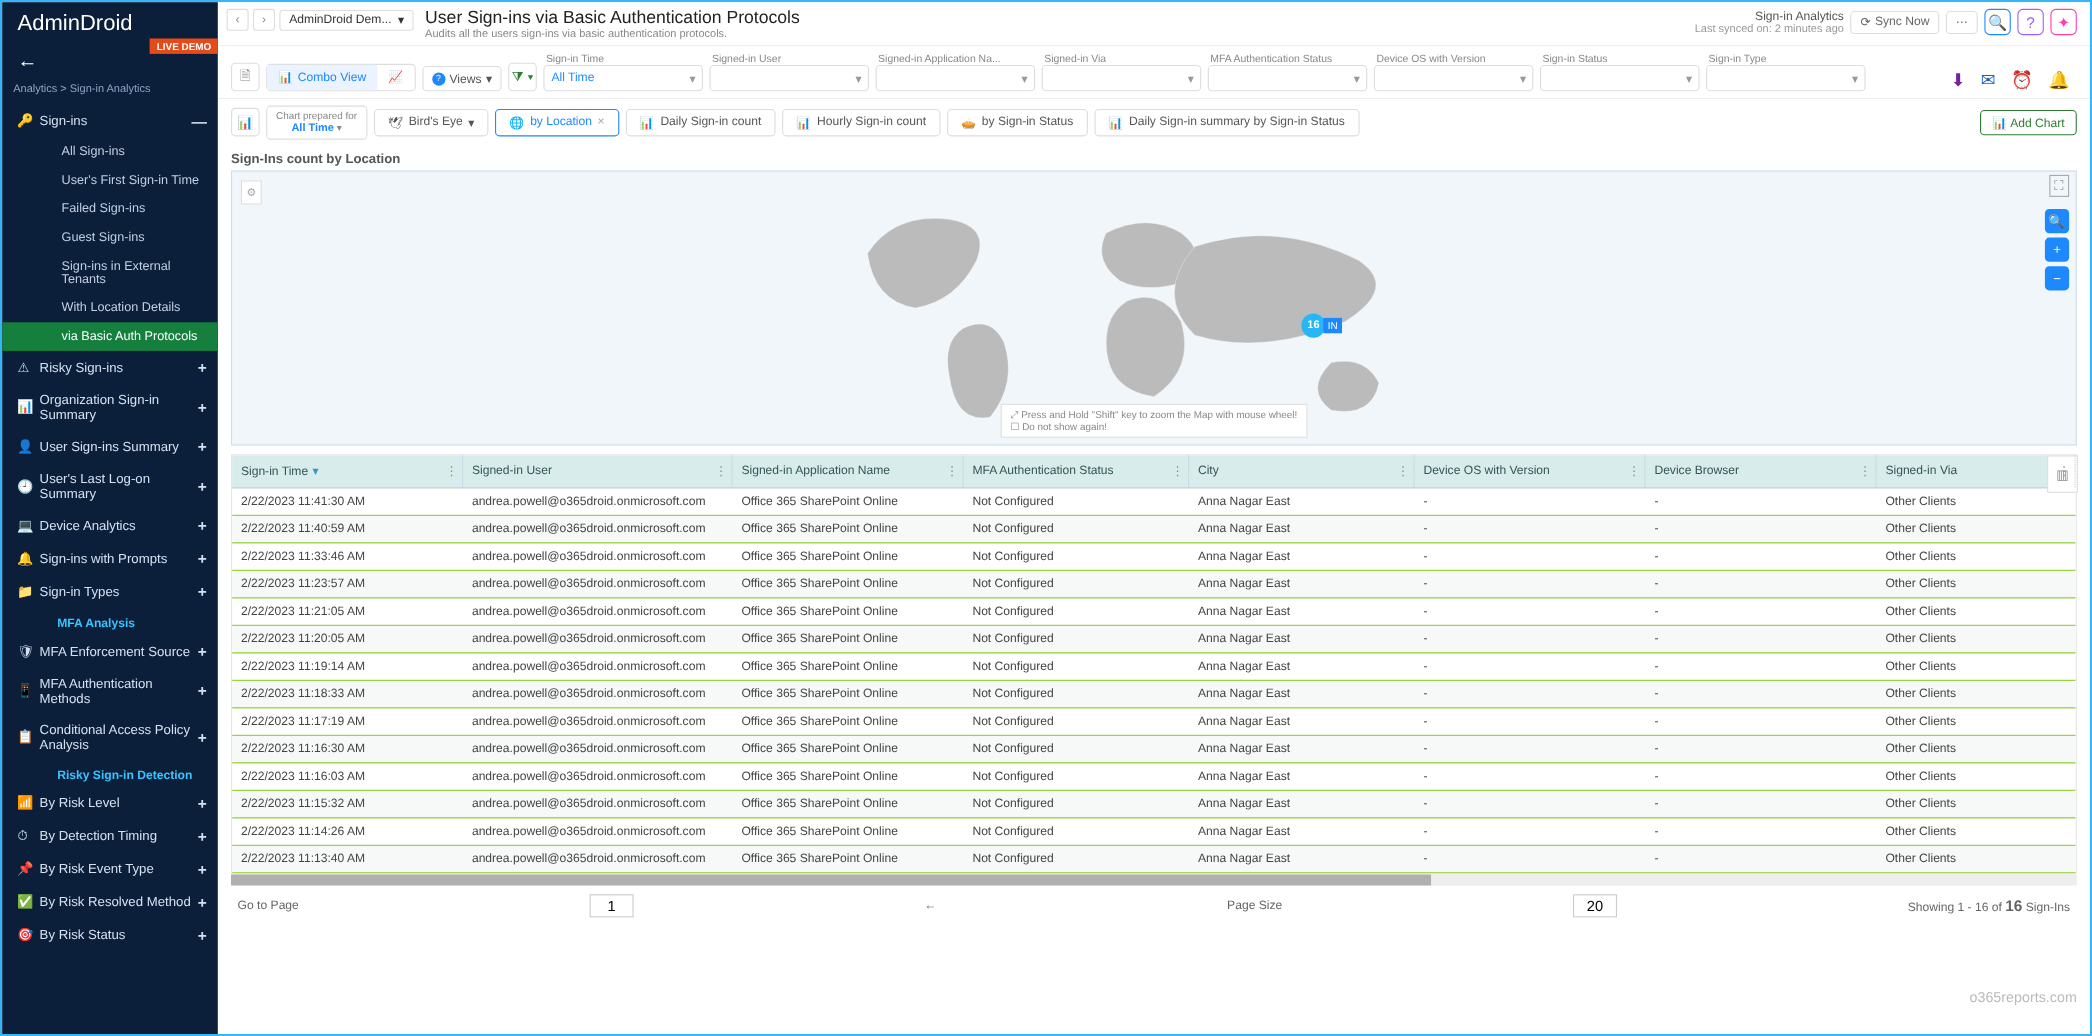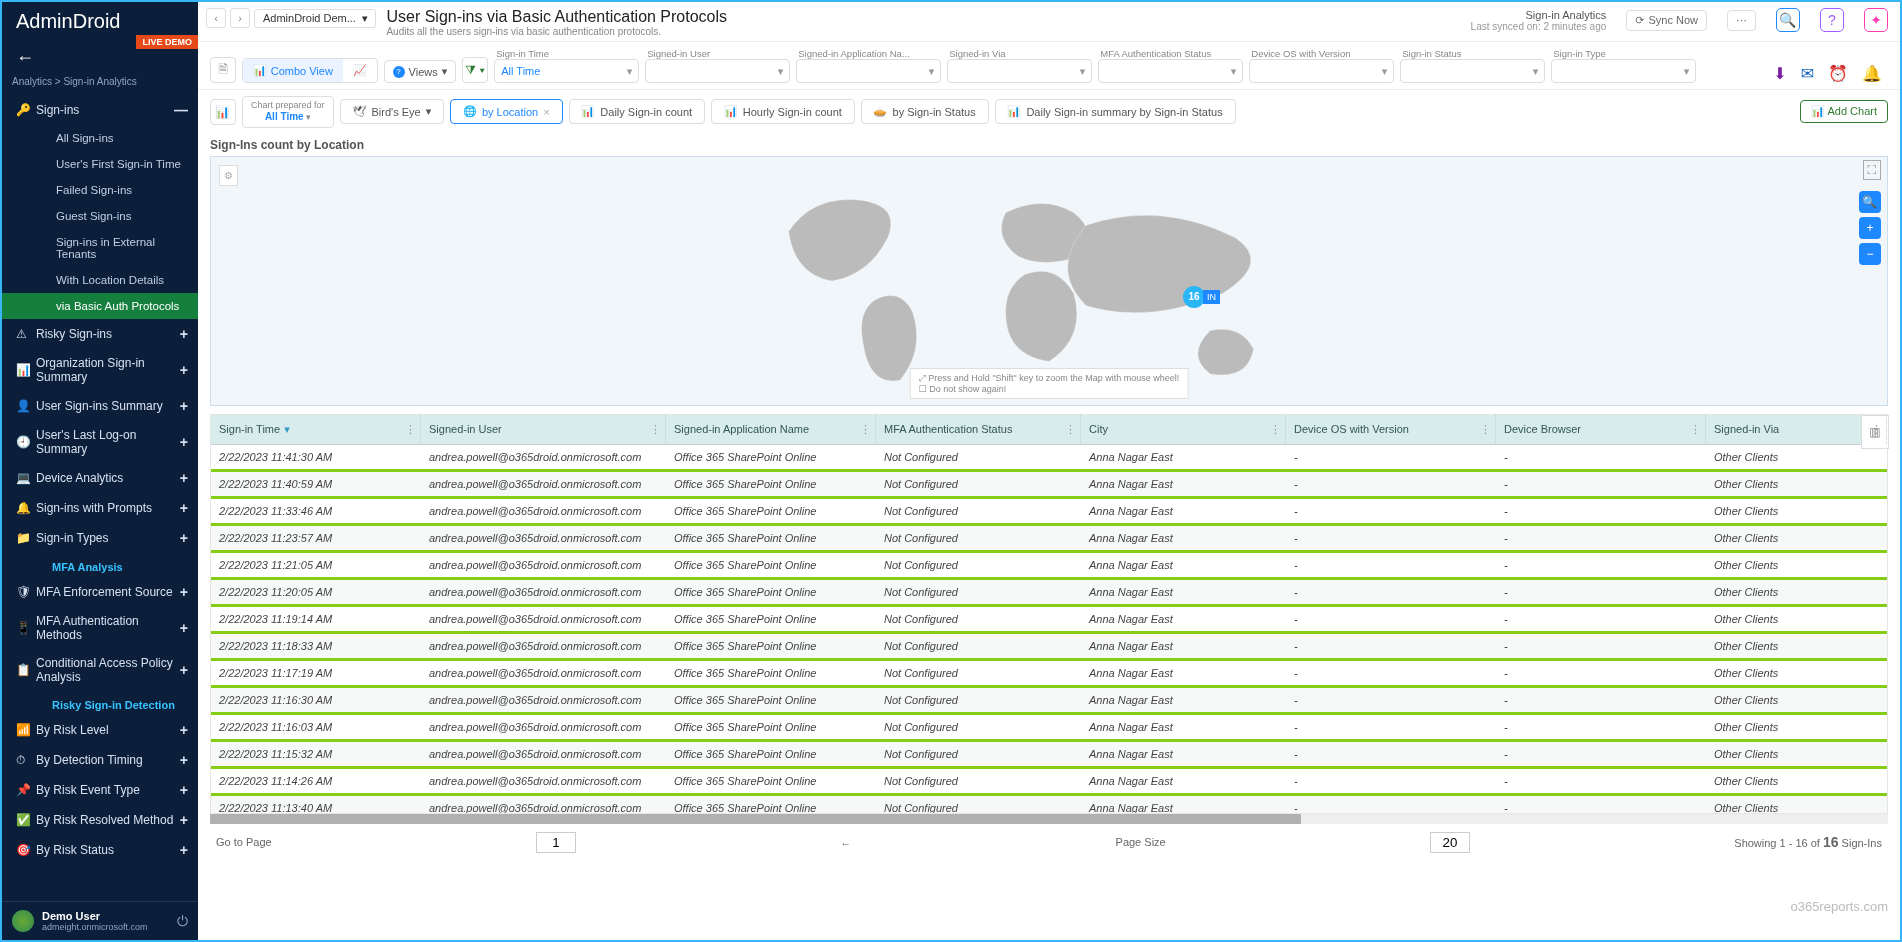--- a/index.html
+++ b/index.html
@@ -27,21 +27,21 @@
 .power-ic{margin-left:auto;color:#8fa3c5;font-size:14px;}
 
 
 .main { flex:1; background:#fff; display:flex; flex-direction:column; min-width:0;}
 .header { display:flex; align-items:flex-start; padding:6px 12px 4px 8px; border-bottom:1px solid #eee; gap:10px;}
 .hdr-nav { display:flex; gap:4px; align-items:center;}
 .hdr-nav .sq { width:20px; height:20px; border:1px solid #ddd; display:flex; align-items:center; justify-content:center; font-size:11px; color:#888; border-radius:3px;}
 .hdr-crumb { border:1px solid #ddd; padding:2px 8px; border-radius:3px; font-size:11px; display:flex; align-items:center; gap:6px;}
 .hdr-title { font-size:16px; color:#222;}
 .hdr-sub { font-size:10px; color:#888;}
-.hdr-right { margin-left:auto; display:flex; align-items:center; gap:20px; font-size:11px;}
+.hdr-right { margin-left:auto; display:flex; align-items:center; gap:6px; font-size:11px;}
 .hbtn { border:1px solid #ddd; padding:3px 8px; border-radius:4px; color:#666; display:flex; align-items:center; gap:4px;}
 .sqic { width:24px; height:24px; border:1.5px solid; border-radius:5px; display:flex; align-items:center; justify-content:center; font-size:14px;}
 .sqic.b{border-color:#1e88ff;color:#1e88ff;}
 .sqic.p{border-color:#a05cff;color:#a05cff;}
 .sqic.pk{border-color:#ff3db2;color:#ff3db2;}
 
 
 .fbar { display:flex; align-items:flex-end; padding:6px 12px; border-bottom:1px solid #eee; gap:6px;}
 .ficon { width:26px; height:26px; border:1px solid #ddd; display:flex; align-items:center; justify-content:center; border-radius:4px;color:#888;}
 .combo { border:1px solid #ddd; border-radius:4px; display:flex; align-items:center;}
@@ -81,21 +81,21 @@
 .mtool{width:22px;height:22px;background:#1e88ff;color:#fff;border-radius:4px;display:flex;align-items:center;justify-content:center;font-size:12px;}
 .sliders-ic{position:absolute;left:8px;top:8px;color:#aaa;padding:4px;border:1px solid #ddd;background:#fff;font-size:10px;}
 
 
 .grid{margin:0 12px;border:1px solid #e5e5e5;position:relative;}
 .ghead{display:flex;background:#d9ecec;border-bottom:1px solid #ccc;}
 .gh{padding:8px 8px;font-size:11px;color:#355;position:relative;border-right:1px dotted #bcd;}
 .gh .more{position:absolute;right:4px;top:8px;color:#888;}
 .c-time{width:210px;} .c-user{width:245px;} .c-app{width:210px;} .c-mfa{width:205px;} .c-city{width:205px;} .c-os{width:210px;} .c-br{width:210px;} .c-via{flex:1;}
 .gbody{max-height:368px;overflow-y:auto;}
-.grow{display:flex;border-bottom:3px solid #84cc16;font-style:italic;}
+.grow{display:flex;border-bottom:1px solid #84cc16;}
 .grow:nth-child(even){background:#f7f9f9;}
 .gc{padding:6px 8px;font-size:11px;color:#444;}
 .sort-ic{color:#39c;margin-left:4px;}
 .col-tool{position:absolute;right:-2px;top:0;width:28px;height:34px;background:#fff;border:1px solid #ddd;display:flex;align-items:center;justify-content:center;color:#888;}
 
 
 .pager{display:flex;align-items:center;gap:12px;justify-content:space-between;padding:8px 18px;font-size:11px;color:#666;}
 .pgin{border:1px solid #ccc;width:40px;text-align:center;padding:2px;}
 .scrollbar{height:10px;background:#eee;margin:0 12px;position:relative;}
 .scrollthumb{position:absolute;left:0;width:65%;height:100%;background:#b0b0b0;}
@@ -217,28 +217,20 @@
           <span class="ic">✅</span>
           <span class="lbl">By Risk Resolved Method</span>
           <span class="exp">+</span>
         </div>
         <div class="nav-item ">
           <span class="ic">🎯</span>
           <span class="lbl">By Risk Status</span>
           <span class="exp">+</span>
         </div>
       </div>
-    <div class="bottom-user">
-      <div class="avatar"></div>
-      <div>
-        <div class="bu-name">Demo User</div>
-        <div class="bu-sub">admeight.onmicrosoft.com</div>
-      </div>
-      <div class="power-ic">⏻</div>
-    </div>
   </div>
 
   <div class="main">
 
     <div class="header">
       <div class="hdr-nav">
         <div class="sq">‹</div>
         <div class="sq">›</div>
         <div class="hdr-crumb">
             <span>AdminDroid Dem...</span>

